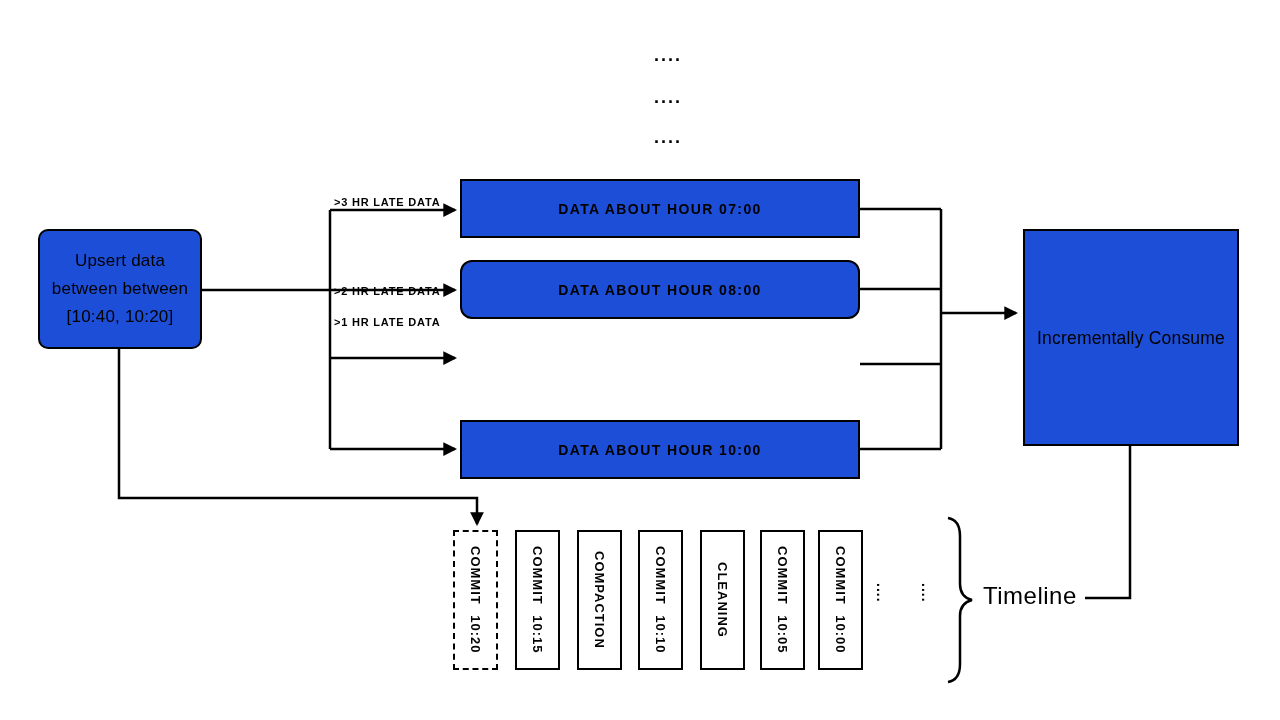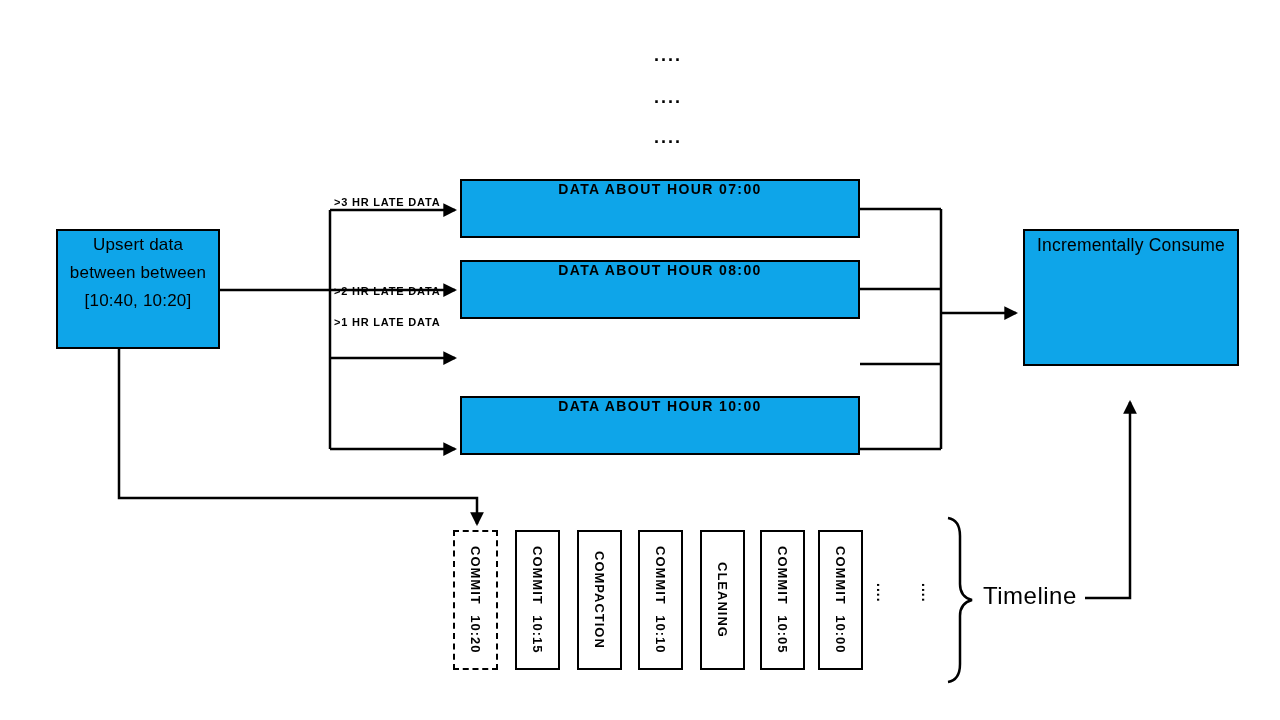--- a/index.html
+++ b/index.html
@@ -19,22 +19,23 @@
   #wires {
     position: absolute;
     inset: 0;
     width: 1280px;
     height: 720px;
   }
 
   .node {
     position: absolute;
     border: 2.5px solid #000;
-    background: #0ea5e9;
+    background: #1d4ed8;
     display: flex;
+    align-items: center;
     justify-content: center;
     text-align: center;
     box-sizing: border-box;
   }
   .hand {
     font-size: 17px;
     line-height: 28px;
     font-weight: 500;
     letter-spacing: 0.2px;
   }
@@ -135,43 +136,43 @@
       <path d="M1085 598 H1130 V402" marker-end="url(#arrow)"></path>
 
       <path d="M948 518 Q960 520 960 536 V584 Q960 597 972 600 Q960 603 960 616 V664 Q960 680 948 682"></path>
     </g>
   </svg>
 
   <div class="dots-row" style="left:645px; top:50px;">....</div>
   <div class="dots-row" style="left:645px; top:92px;">....</div>
   <div class="dots-row" style="left:645px; top:132px;">....</div>
 
-  <div class="node hand" style="left:56px; top:229px; width:164px; height:120px;">
+  <div class="node hand" style="left:38px; top:229px; width:164px; height:120px;border-radius:10px;">
     <div>
       <div>Upsert data</div>
       <div>between between</div>
       <div>[10:40, 10:20]</div>
     </div>
   </div>
 
   <div class="late-label" style="left:334px; top:196px;">&gt;3 HR LATE DATA</div>
   <div class="late-label" style="left:334px; top:285px;">&gt;2 HR LATE DATA</div>
   <div class="late-label" style="left:334px; top:316px;">&gt;1 HR LATE DATA</div>
 
   <div class="node hour-box" style="top:179px;">
     <span>DATA ABOUT HOUR 07:00</span>
   </div>
-  <div class="node hour-box" style="top:260px;">
+  <div class="node hour-box" style="top:260px;border-radius:12px;">
     <span>DATA ABOUT HOUR 08:00</span>
   </div>
-  <div class="node hour-box" style="top:396px;">
+  <div class="node hour-box" style="top:420px;">
     <span>DATA ABOUT HOUR 10:00</span>
   </div>
 
-  <div class="node hand" style="left:1023px; top:229px; width:216px; height:137px; font-size:17.5px;">
+  <div class="node hand" style="left:1023px; top:229px; width:216px; height:217px; font-size:17.5px;">
     <div>
       <div>Incrementally Consume</div>
     </div>
   </div>
 
   <div class="commit-box dashed" style="left:453px;">COMMIT 10:20</div>
   <div class="commit-box" style="left:515px;">COMMIT 10:15</div>
   <div class="commit-box" style="left:577px;">COMPACTION</div>
   <div class="commit-box" style="left:638px;">COMMIT 10:10</div>
   <div class="commit-box" style="left:700px;">CLEANING</div>

